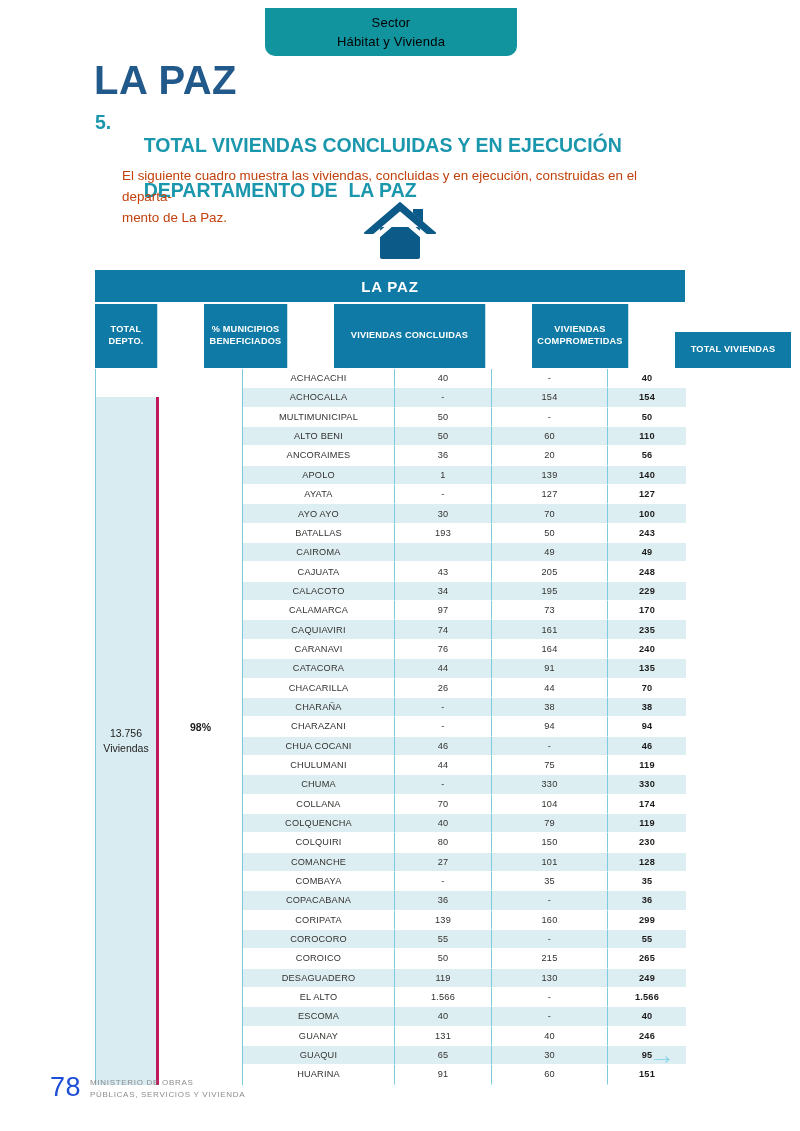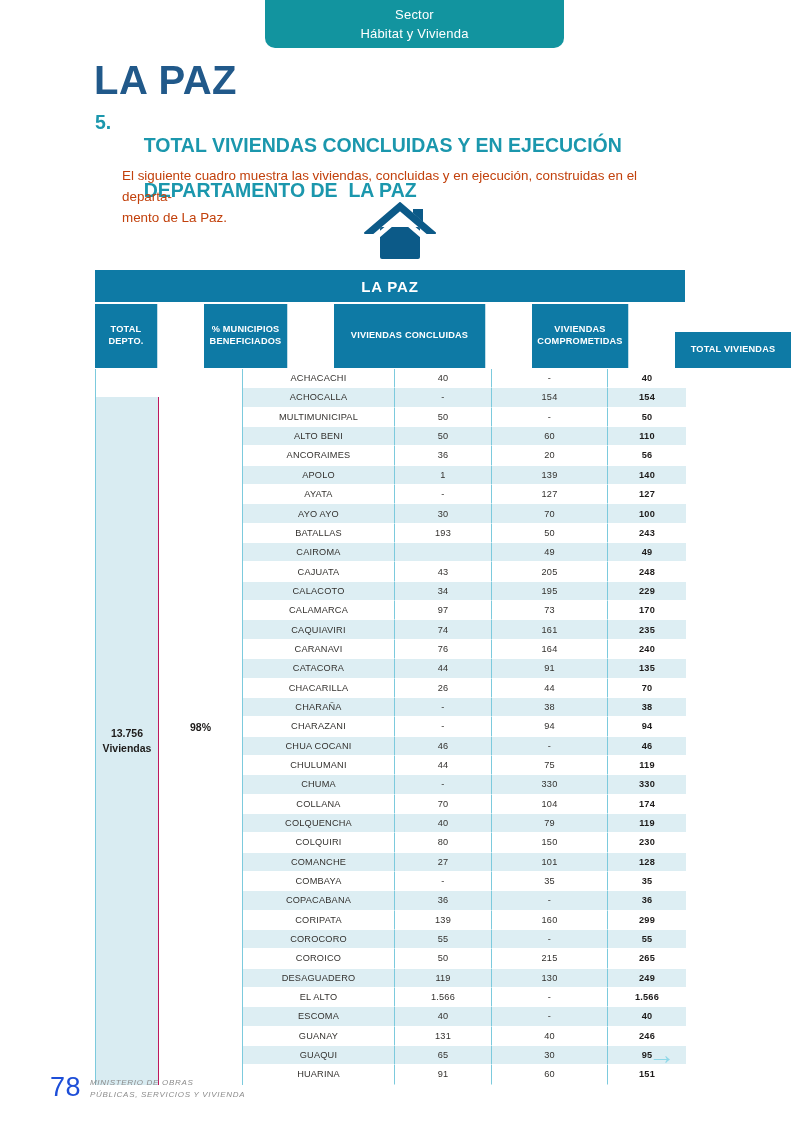--- a/index.html
+++ b/index.html
@@ -6,24 +6,24 @@
   html, body { background: #ffffff; }
   body {
     width: 800px; height: 1131px;
     position: relative;
     font-family: "Liberation Sans", sans-serif;
     overflow: hidden;
   }
 
   
   .badge {
-    position: absolute; left: 265px; top: 0; width: 299px; height: 48px;
+    position: absolute; left: 265px; top: 8px; width: 252px; height: 48px;
     background: #12949f;
     border-radius: 0 0 10px 10px;
-    color: #ffffff; text-align: center;
+    color: #000000; text-align: center;
     display: flex; flex-direction: column; justify-content: center;
     font-size: 13px; line-height: 1.5; letter-spacing: .2px;
   }
 
   
   .page-title {
     position: absolute; left: 94px; top: 58px;
     font-size: 40px; font-weight: bold; color: #21598a; letter-spacing: .5px;
   }
   .section-heading {
@@ -69,23 +69,23 @@
   .tbl-body {
     display: grid;
     grid-template-columns: 63px 84px 152px 97px 116px 78px;
     grid-auto-rows: 19.35px;
     border-left: 1px solid #7ccadd;
     border-right: 1px solid #7ccadd;
   }
   .merged-total {
     grid-column: 1; grid-row: 1 / span 37;
     background: #d9ecf2;
-    border-right: 1px solid #be185d;
+    border-right: 3px solid #be185d;
     display: flex; flex-direction: column; align-items: center; justify-content: center;
-    font-weight: bold; font-size: 10.5px; color: #1d1b1a; line-height: 1.45; text-align: center; margin-top: 28px;
+    font-weight: normal; font-size: 10.5px; color: #1d1b1a; line-height: 1.45; text-align: center; margin-top: 28px;
   }
   .merged-pct {
     grid-column: 2; grid-row: 1 / span 37;
     background: #ffffff;
     border-right: 1px solid #7ccadd;
     display: flex; align-items: center; justify-content: center;
     font-weight: bold; font-size: 10.5px; color: #1d1b1a;
   }
   .cell {
     display: flex; align-items: center; justify-content: center;
@@ -107,21 +107,20 @@
 
   
   .page-number {
     position: absolute; left: 50px; top: 1072px;
     font-size: 27px; color: #1d4ed8; letter-spacing: .5px;
   }
   .ministry {
     position: absolute; left: 90px; top: 1077px;
     font-size: 8px; color: #8c8c8c; letter-spacing: .7px; line-height: 1.5;
     text-transform: uppercase;
-    font-style: italic;
   }
 </style>
 </head>
 <body>
 
 <div class="badge">
   <div>Sector</div>
   <div>Hábitat y Vivienda</div>
 </div>
 

